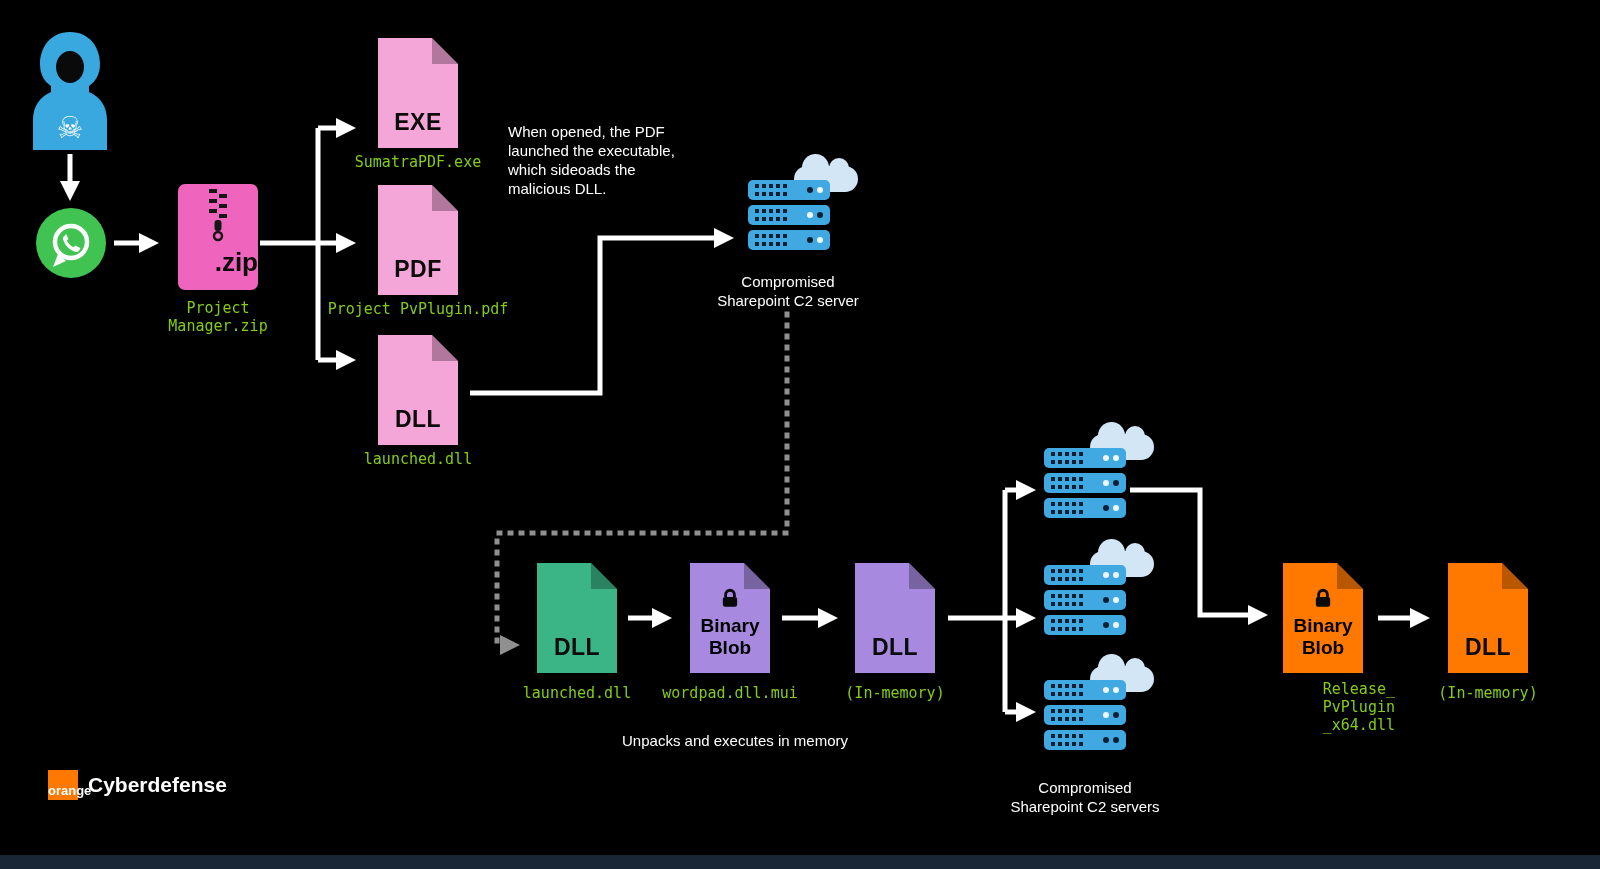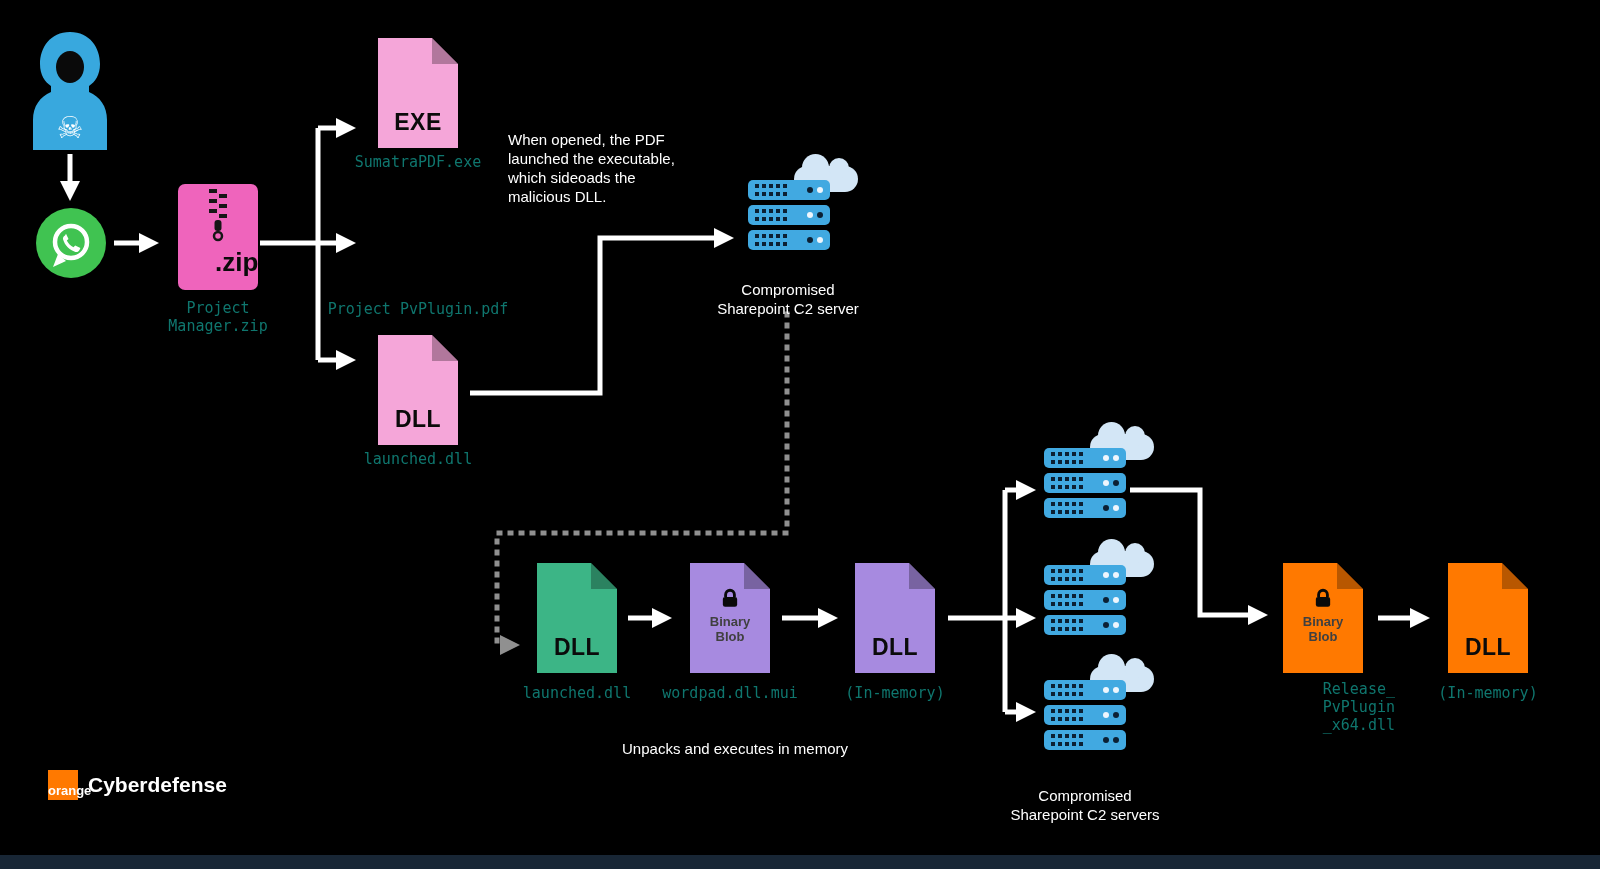--- a/index.html
+++ b/index.html
@@ -12,36 +12,36 @@
         clip-path:polygon(0 0,54px 0,100% 26px,100% 100%,0 100%);}
   .file::after{content:"";position:absolute;left:54px;top:0;width:26px;height:26px;
         background:rgba(0,0,0,0.28);clip-path:polygon(0 0,0 100%,100% 100%);}
   .pink{background:#f5a6d9;}
   .green{background:#3cb586;}
   .purple{background:#a78ae0;}
   .orangef{background:#ff7900;}
   .ftype{position:absolute;bottom:12px;left:0;width:100%;text-align:center;
          font-weight:bold;font-size:23px;color:#0b0b0b;letter-spacing:.5px;}
   .blob-label{position:absolute;top:52px;left:0;width:100%;text-align:center;font-weight:bold;
-         font-size:13px;line-height:1.15;color:#404040;white-space:pre-line;}
+         font-size:19px;line-height:1.15;color:#000000;white-space:pre-line;}
   .lock{position:absolute;top:25px;left:50%;transform:translateX(-50%);width:22px;height:20px;}
 
   
   .zipbox{position:absolute;left:178px;top:184px;width:80px;height:106px;background:#ef64bc;
           border-radius:7px;}
-  .zlabel{position:absolute;bottom:12px;left:0;width:100%;text-align:left;font-weight:bold;
-          font-size:26px;color:#0b0b0b;padding-left:37px;}
+  .zlabel{position:absolute;bottom:12px;left:0;width:100%;text-align:right;font-weight:bold;
+          font-size:26px;color:#0b0b0b;}
   .zipper{position:absolute;top:5px;left:50%;transform:translateX(-50%);}
 
   
-  .caption{position:absolute;color:#0f766e;font-family:"DejaVu Sans Mono",monospace;
+  .caption{position:absolute;color:#84cc16;font-family:"DejaVu Sans Mono",monospace;
            font-size:15px;line-height:1.2;text-align:center;}
   .preline{white-space:pre-line;}
   .left{text-align:right;}
-  .note{position:absolute;color:#fff;font-size:15px;line-height:1.27;white-space:pre-line;margin-top:8px;}
+  .note{position:absolute;color:#fff;font-size:15px;line-height:1.27;white-space:pre-line;}
   .center{text-align:center;}
 
   
   .server-stack{position:absolute;width:82px;}
   .cloud{position:absolute;right:-28px;top:-14px;width:64px;height:26px;background:#d3e6f6;
          border-radius:14px;z-index:0;}
   .cloud::before{content:"";position:absolute;left:8px;top:-12px;width:27px;height:27px;
          background:#d3e6f6;border-radius:50%;}
   .cloud::after{content:"";position:absolute;right:9px;top:-8px;width:20px;height:20px;
          background:#d3e6f6;border-radius:50%;}
@@ -129,20 +129,23 @@
     <div class="zlabel">.zip</div>
   </div>
   <div class="caption preline" style="left:140px;top:299px;width:156px">Project
 Manager.zip</div>
 
   <div class="file pink" style="left:378px;top:38px">
     <div class="ftype">EXE</div>
   </div>
   <div class="caption" style="left:338px;top:153px;width:160px">SumatraPDF.exe</div>
 
+  <div class="file pink" style="left:378px;top:185px">
+    <div class="ftype">PDF</div>
+  </div>
   <div class="caption" style="left:318px;top:300px;width:200px">Project PvPlugin.pdf</div>
 
   <div class="file pink" style="left:378px;top:335px">
     <div class="ftype">DLL</div>
   </div>
   <div class="caption" style="left:338px;top:450px;width:160px">launched.dll</div>
 
   <div class="note" style="left:508px;top:122px;width:210px">When opened, the PDF
 launched the executable,
 which sideoads the

